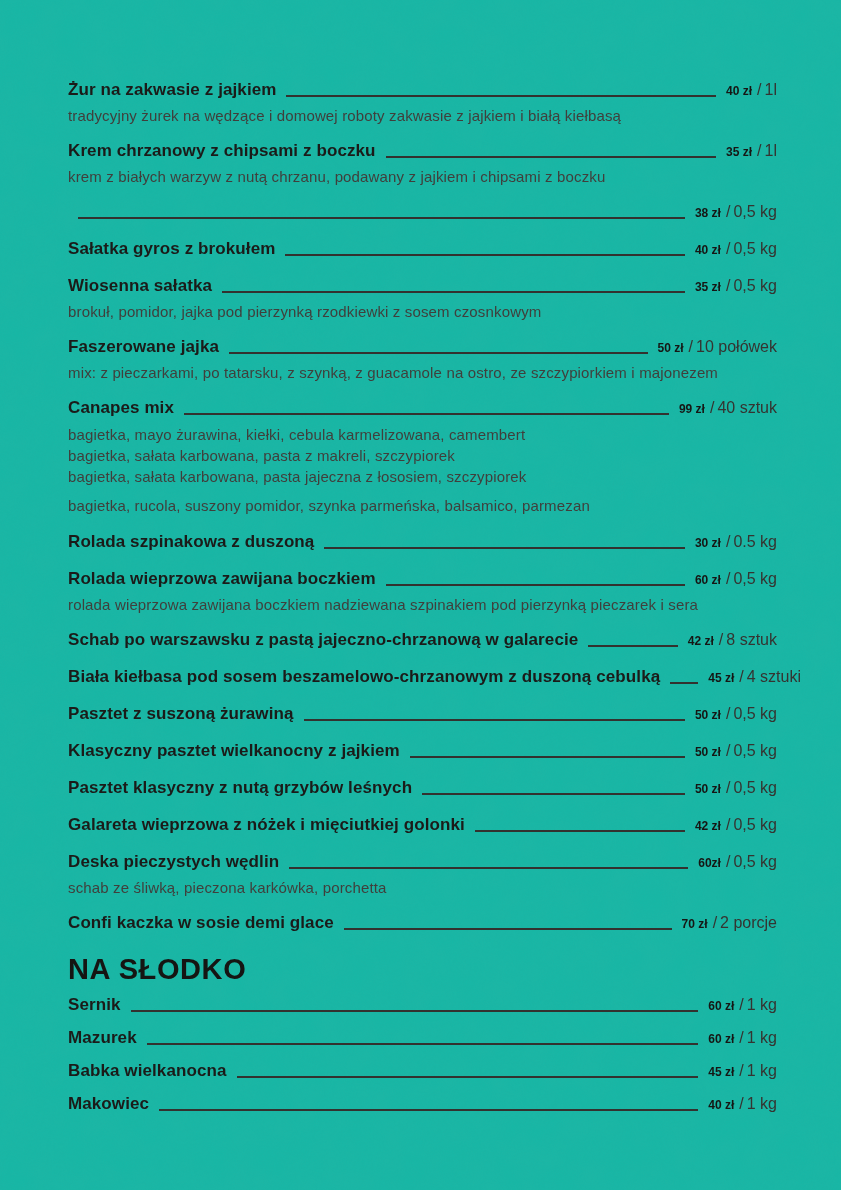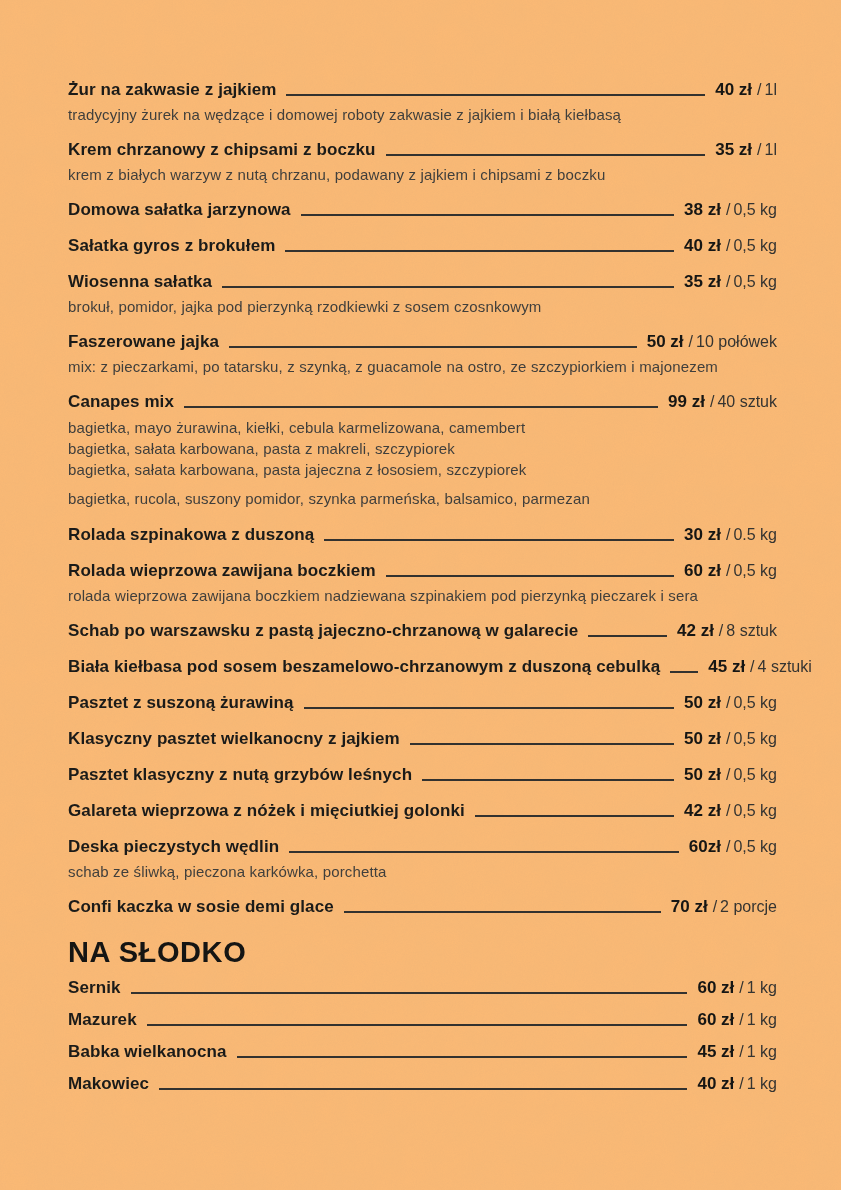--- a/index.html
+++ b/index.html
@@ -2,21 +2,21 @@
 <html lang="pl"><head>
 <meta charset="utf-8">
 <title>Menu</title>
 <style>
   html,body { margin:0; padding:0; }
   body { background:#d8d7d5; font-family:"Liberation Sans", sans-serif; }
   .page {
     position:relative;
     width:841px; height:1190px;
     margin:0 auto;
-    background:#fdba74;
+    background:#14b8a6;
     overflow:hidden;
     color:#1c1c1a;
   }
   .paper-texture {
     position:absolute; inset:0;
     pointer-events:none;
     opacity:.6;
   }
   .content {
     position:absolute;
@@ -38,21 +38,21 @@
   }
   .leader {
     flex:1 1 auto;
     min-width:28px;
     border-bottom:2px solid #33322f;
     align-self:flex-end;
     margin:0 10px 4px 10px;
   }
   .pricegrp { flex:0 0 auto; }
   .price {
-    font-size:17px;
+    font-size:12px;
     font-weight:700;
     color:#161614;
   }
   .sep {
     font-size:16px;
     font-weight:400;
     color:#353431;
     margin:0 3px 0 5px;
   }
   .unit {
@@ -112,21 +112,20 @@
       <div class="row">
         <span class="name">Krem chrzanowy z chipsami z boczku</span>
         <span class="leader"></span>
         <span class="pricegrp"><span class="price">35 zł</span><span class="sep">/</span><span class="unit">1l</span></span>
       </div>
       <div class="desc">krem z białych warzyw z nutą chrzanu, podawany z jajkiem i chipsami z boczku</div>
     </div>
 
     <div class="item">
       <div class="row">
-        <span class="name">Domowa sałatka jarzynowa</span>
         <span class="leader"></span>
         <span class="pricegrp"><span class="price">38 zł</span><span class="sep">/</span><span class="unit">0,5 kg</span></span>
       </div>
     </div>
 
     <div class="item">
       <div class="row">
         <span class="name">Sałatka gyros z brokułem</span>
         <span class="leader"></span>
         <span class="pricegrp"><span class="price">40 zł</span><span class="sep">/</span><span class="unit">0,5 kg</span></span>

